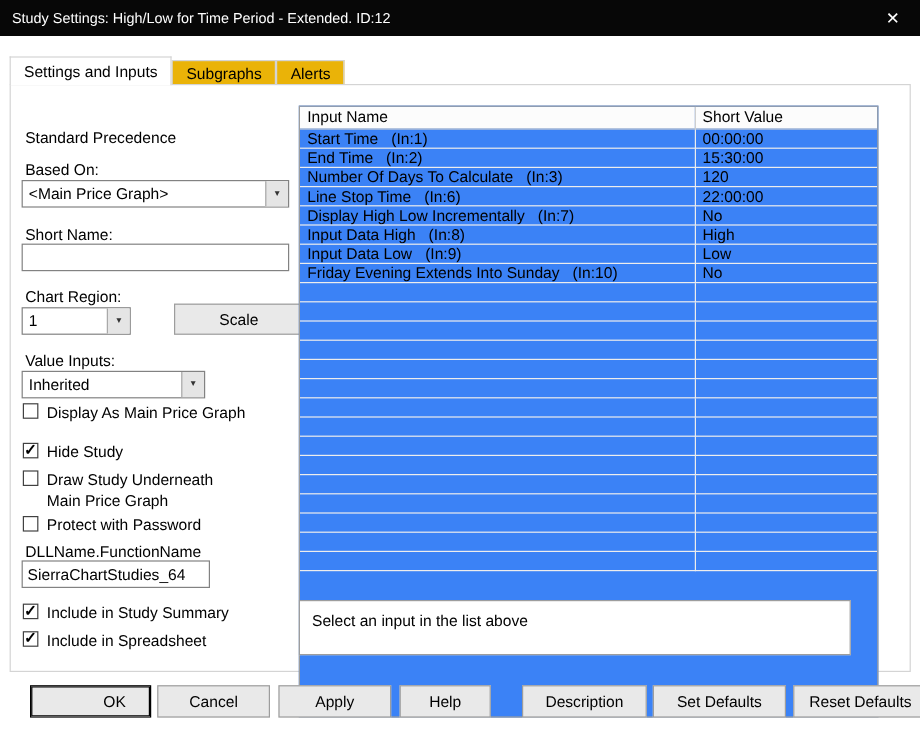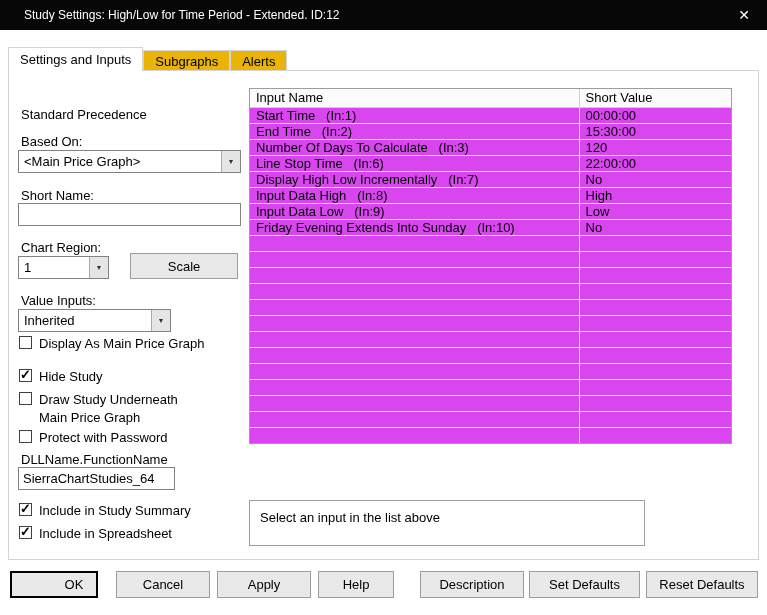--- a/index.html
+++ b/index.html
@@ -5,21 +5,21 @@
   * { margin:0; padding:0; box-sizing:border-box; }
   html, body { width:767px; height:615px; }
   body {
     position:relative; overflow:hidden;
     font-family:"Liberation Sans", sans-serif;
     font-size:13px; color:#000; background:#fff;
   }
   
   .titlebar { position:absolute; left:0; top:0; width:767px; height:30px;
     background:#070707; color:#fff; display:flex; align-items:center; }
-  .titlebar-title { padding-left:24px; font-size:12px; }
+  .titlebar-title { padding-left:10px; font-size:12px; }
   .titlebar-close { margin-left:auto; width:46px; height:30px; display:flex;
     align-items:center; justify-content:center; font-size:14px; cursor:default; }
   
   .tabstrip { position:absolute; left:8px; top:47px; display:flex; align-items:flex-end; height:24px; }
   .tab { border:1px solid #d4d4d4; border-bottom:none; background:#eab308;
     display:flex; align-items:center; padding:0 11px; height:21px; white-space:nowrap; }
   .tab.active { background:#fff; height:24px; z-index:3; position:relative; }
   .panel { position:absolute; left:8px; top:70px; width:751px; height:490px;
     border:1px solid #d4d4d4; background:#fff; }
   
@@ -33,34 +33,34 @@
   .textbox { position:absolute; border:1px solid #828282; background:#fff;
     font:inherit; padding:0 4px; outline:none; z-index:4; }
   .checkrow { position:absolute; display:flex; align-items:flex-start; gap:7px; z-index:4; }
   .checkbox { width:13px; height:13px; border:1px solid #414141; background:#fff;
     flex:0 0 13px; margin-top:1px; position:relative; }
   .checkbox.checked::after { content:"✓"; position:absolute; left:0px; top:-3px;
     font-size:13px; font-weight:bold; color:#000; }
   .check-label { line-height:1.35; }
   .btn { position:absolute; background:#e9e9e9; border:1px solid #9d9d9d;
     font:inherit; display:flex; align-items:center; justify-content:center;
-    cursor:default; z-index:4; }
+    cursor:default; z-index:4;margin-left:15px; }
   .btn.default { border:1px solid #000; box-shadow: inset 0 0 0 1px #000; }
   
-  .inputs-table-wrap { position:absolute; left:249px; top:88px; width:483px; height:356px;
-    border:1px solid #9d9d9d; background:#d946ef; overflow:hidden; z-index:4; }
+  .inputs-table-wrap { position:absolute; left:249px; top:88px; width:483px; height:510px;
+    border:1px solid #9d9d9d; background:#3b82f6; overflow:hidden; z-index:4; }
   table.inputs { border-collapse:collapse; table-layout:fixed; width:100%; }
   table.inputs th { font-weight:normal; text-align:left; height:18px; padding:0 0 0 6px;
     background:#fcfcfc; border-right:1px solid #cfcfcf; border-bottom:1px solid #cfcfcf;
     white-space:pre; }
   table.inputs th:last-child { border-right:none; }
   table.inputs td { height:16px; padding:0 0 0 6px; border-right:1px solid #ededed;
     border-bottom:1px solid #ededed; white-space:pre; overflow:hidden; }
   table.inputs td:last-child { border-right:none; }
-  .hint-box { position:absolute; left:249px; top:500px; width:396px; height:46px;
+  .hint-box { position:absolute; left:249px; top:500px; width:460px; height:46px;
     border:1px solid #9d9d9d; background:#fff; padding:9px 10px; z-index:4; }
 </style>
 </head>
 <body>
 
 <div class="titlebar">
   <span class="titlebar-title">Study Settings: High/Low for Time Period - Extended. ID:12</span>
   <span class="titlebar-close">✕</span>
 </div>
 
@@ -235,19 +235,19 @@
           <td></td>
         </tr>
       </tbody>
   </table>
 </div>
 
 <div class="hint-box">
   <span>Select an input in the list above</span>
 </div>
 
-<button class="btn default" style="left:10px;  top:571px; width:88px; height:27px;padding-left:40px;">OK</button>
+<button class="btn default" style="left:10px;  top:571px; width:101px; height:27px;padding-left:40px;">OK</button>
 <button class="btn" style="left:116px; top:571px; width:94px;  height:27px;">Cancel</button>
 <button class="btn" style="left:217px; top:571px; width:94px;  height:27px;">Apply</button>
 <button class="btn" style="left:318px; top:571px; width:76px;  height:27px;">Help</button>
 <button class="btn" style="left:420px; top:571px; width:104px; height:27px;">Description</button>
 <button class="btn" style="left:529px; top:571px; width:111px; height:27px;">Set Defaults</button>
 <button class="btn" style="left:646px; top:571px; width:112px; height:27px;">Reset Defaults</button>
 
 </body></html>

